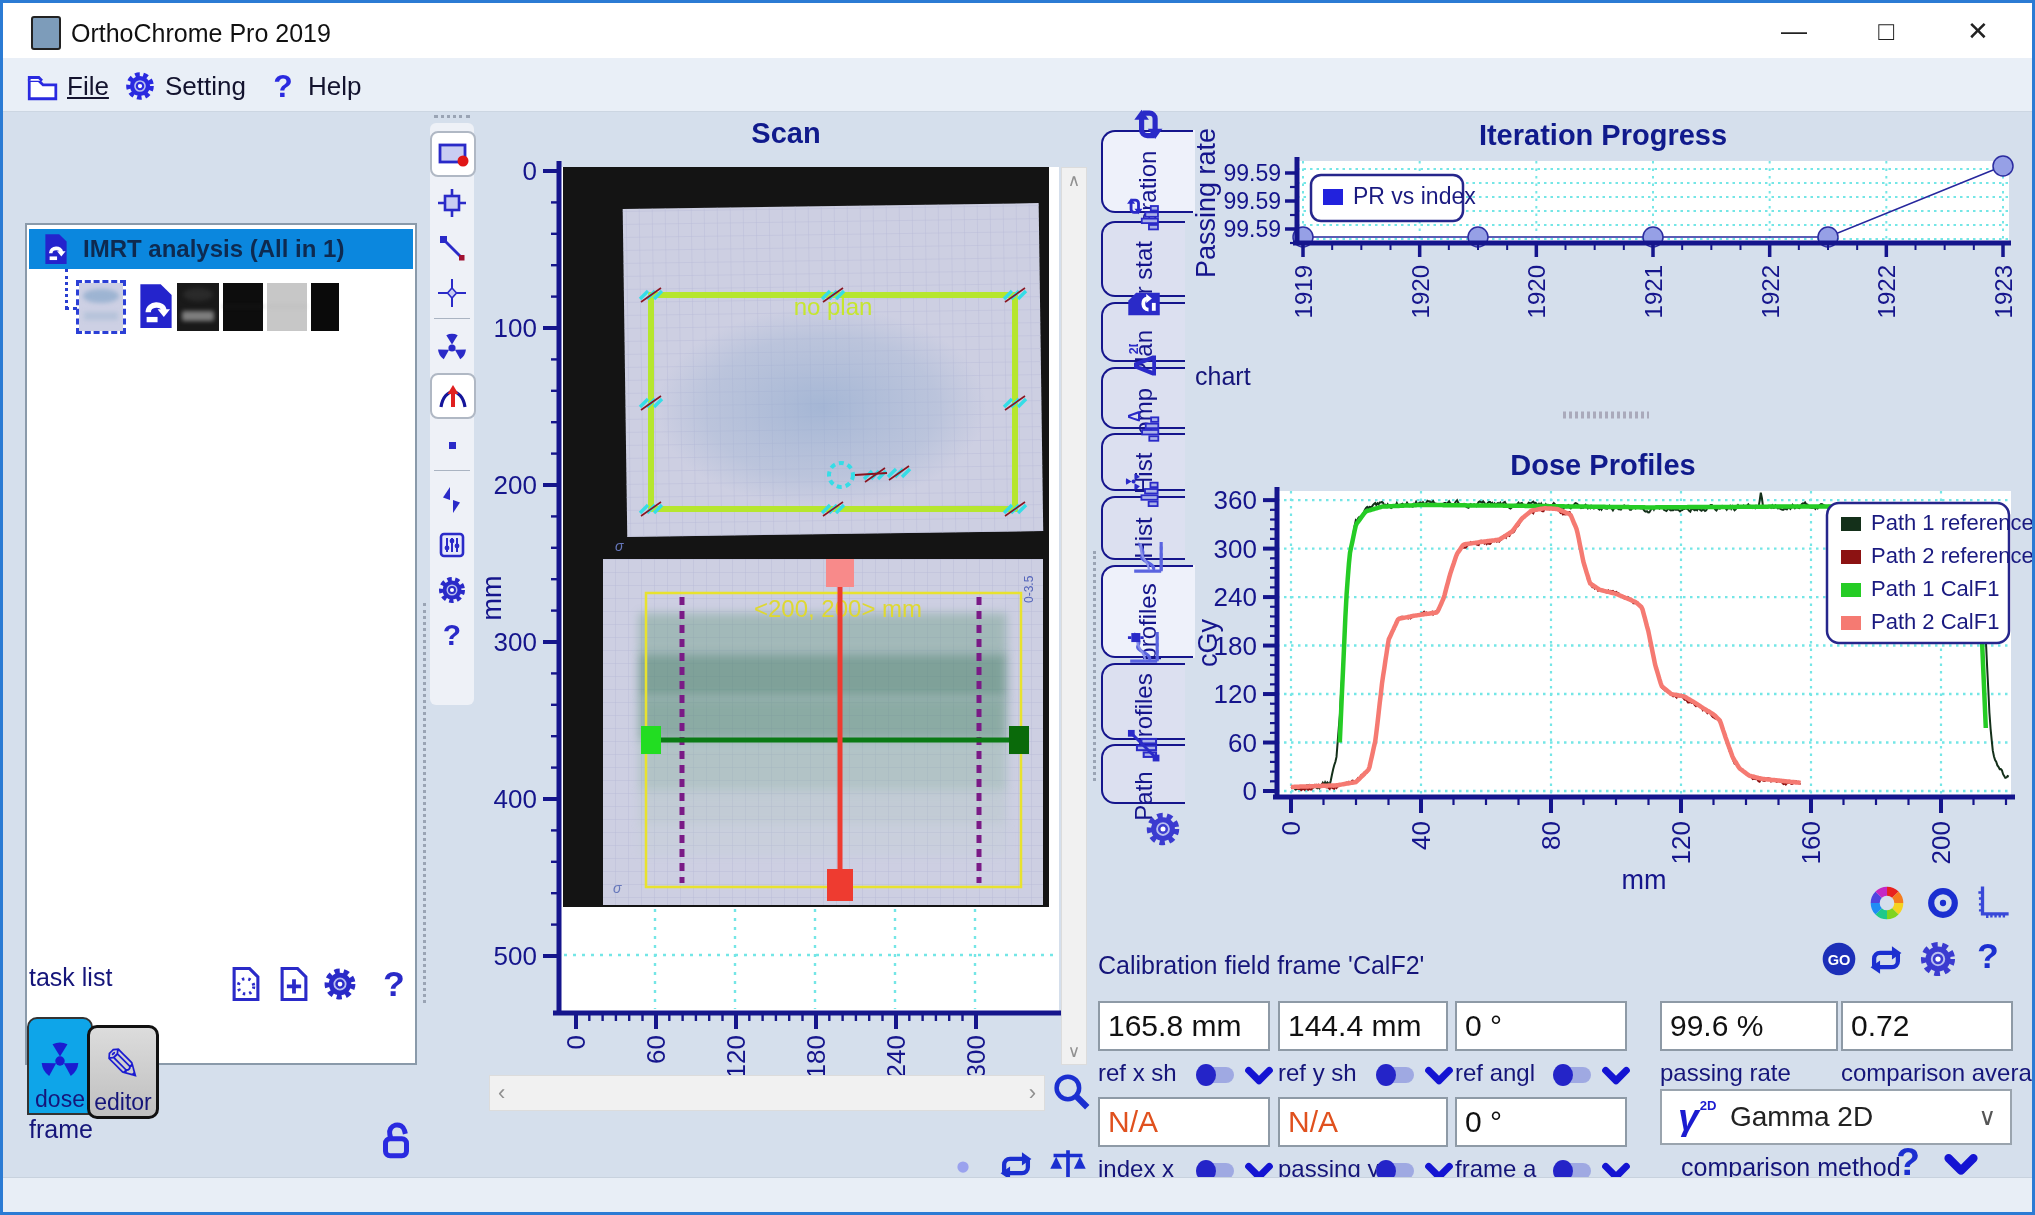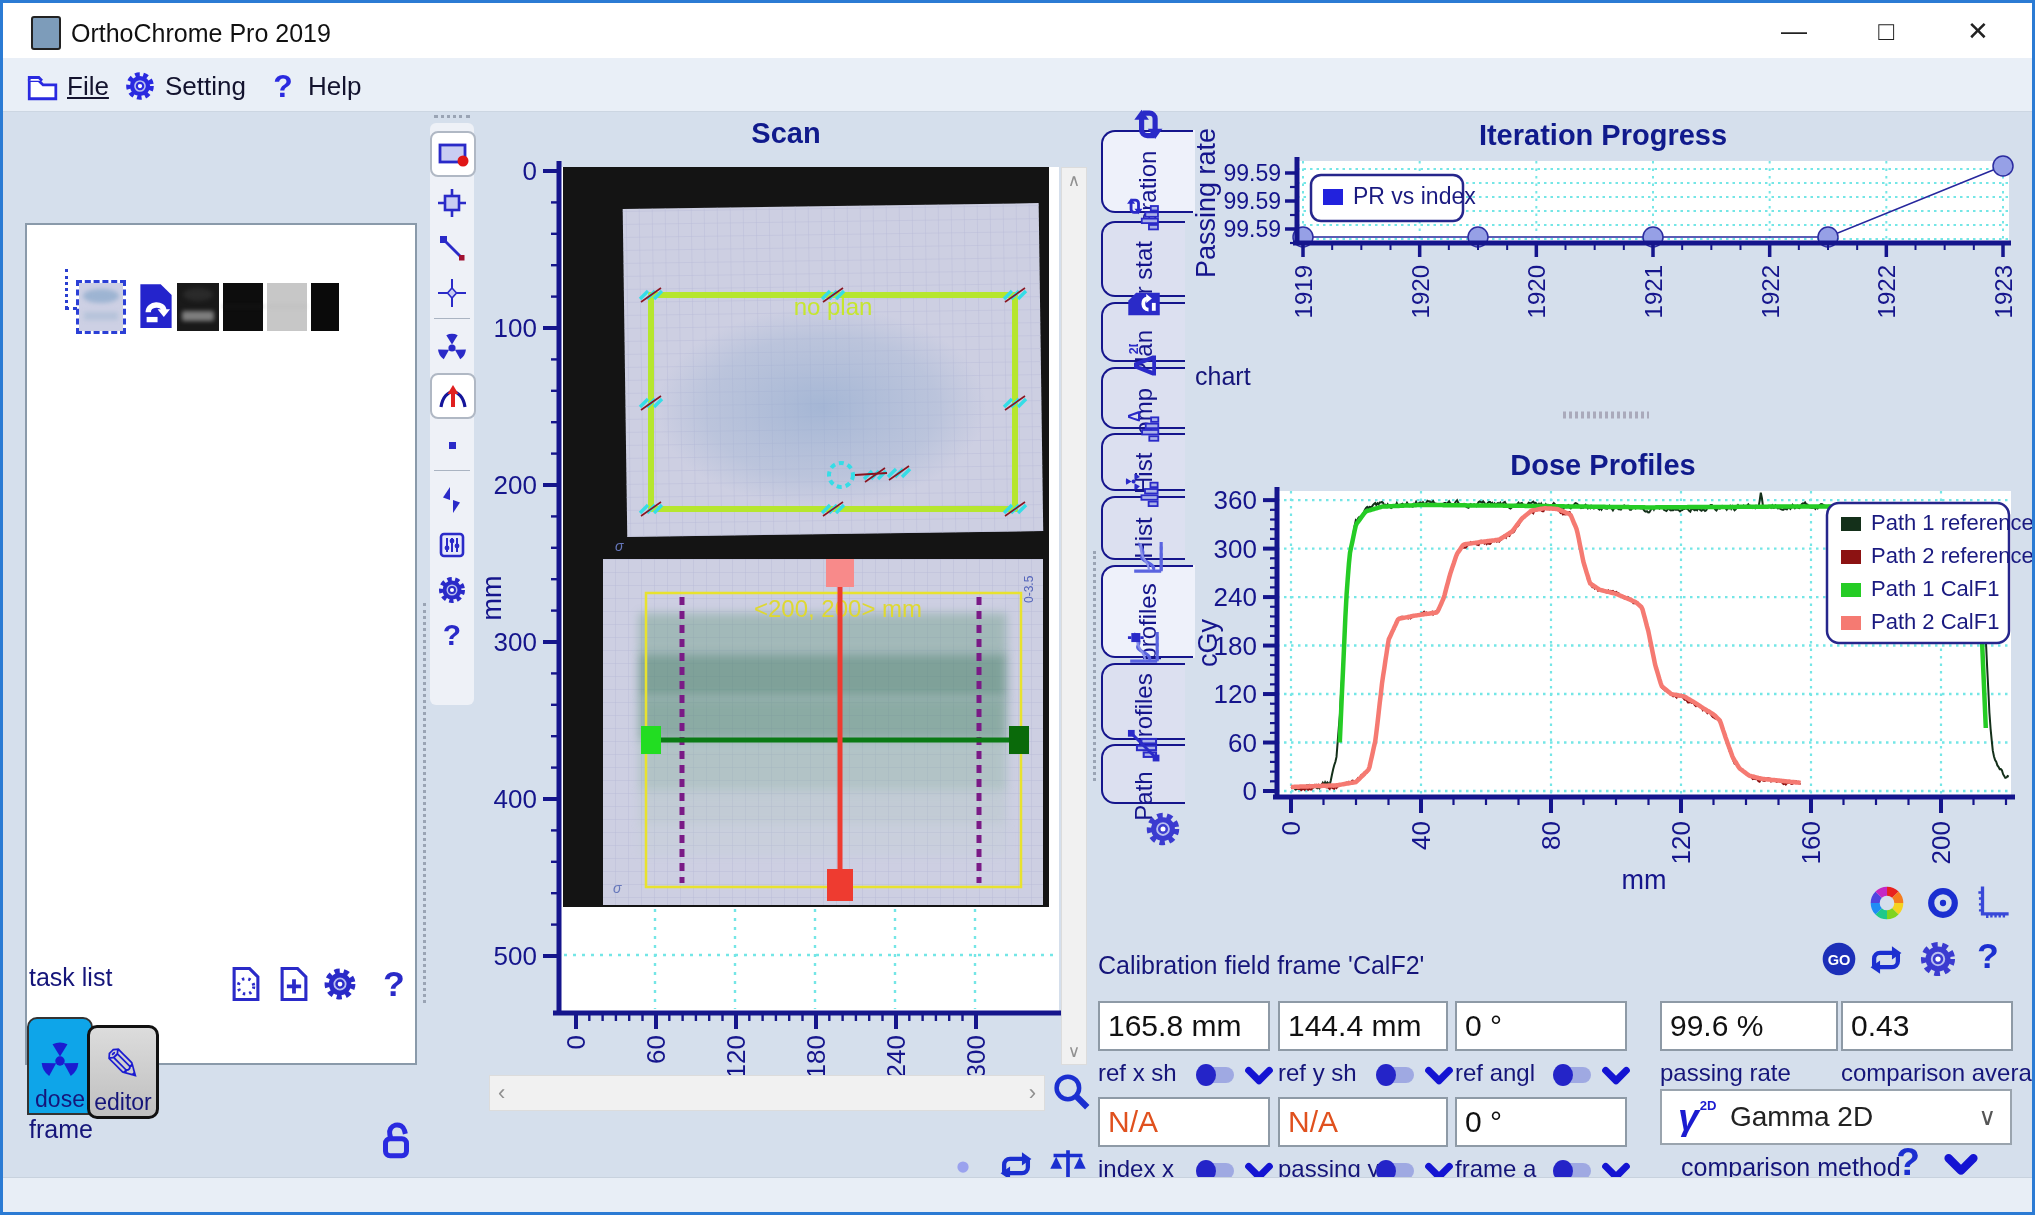--- a/index.html
+++ b/index.html
@@ -61,20 +61,29 @@
       </div>
       <div class="menuitem" style="left: 263px;">
         <span class="ico"><svg width="34" height="34" viewBox="0 0 32 32">
             <text x="16" y="26" font-size="30" font-weight="bold" fill="#2a2ae0" text-anchor="middle">?</text>
           </svg></span>
         <span>Help</span>
       </div>
     </div>
   <div id="main" class="abs" style="left:0;top:108px;width:2035px;height:1104px;">
       <div class="listbox">
+        <div class="seltask">
+          <span class="ico"><svg width="34" height="34" viewBox="0 0 32 32">
+              <path d="M6 2h13l7 7v21H6z" fill="#2424cc"></path>
+              <path d="M11 20c0-6 10-6 10-1v1" fill="none" stroke="#fff" stroke-width="3.4"></path>
+              <path d="M15 18l-4 5-4-5z" fill="#fff" transform="translate(10,0)"></path>
+              <rect x="10" y="23" width="7" height="3.4" fill="#fff"></rect>
+            </svg></span>
+          <span>IMRT analysis (All in 1)</span>
+        </div>
         <div style="position: absolute; left: 38px; top: 44px; width: 0px; height: 40px; border-left: 3px dotted rgb(42, 63, 208);"></div>
         <div style="position: absolute; left: 38px; top: 82px; width: 12px; height: 0px; border-top: 3px dotted rgb(42, 63, 208);"></div>
         <div style="position: absolute; left: 52px; top: 58px; width: 44px; height: 48px; background: rgb(205, 208, 228); outline: rgb(43, 63, 214) dashed 3px;">
           <div style="position: absolute; left: 10%; top: 12%; width: 80%; height: 30%; background: rgb(157, 180, 210); border-radius: 50%; filter: blur(2px);"></div>
           <div style="position: absolute; left: 12%; top: 60%; width: 76%; height: 18%; background: rgb(182, 195, 218); border-radius: 8%; filter: blur(2px);"></div>
         </div>
         <div style="position: absolute; left: 104px; top: 56px; width: 44px; height: 52px;"><svg width="50" height="50" viewBox="0 0 32 32">
             <path d="M6 2h13l7 7v21H6z" fill="#2424cc"></path>
             <path d="M11 20c0-6 10-6 10-1v1" fill="none" stroke="#fff" stroke-width="3.4"></path>
             <path d="M15 18l-4 5-4-5z" fill="#fff" transform="translate(10,0)"></path>
@@ -793,21 +802,21 @@
       <div class="fieldbox" style="position: absolute; left: 1452px; top: 890px; width: 172px; height: 50px;">0 °</div>
       <div class="fieldlabel" style="left: 1452px; top: 948px;">ref angl</div>
       <div class="toggle" style="position: absolute; left: 1550px; top: 956px; width: 38px; height: 16px;">
         <div class="knob"></div>
       </div>
       <div class="ico" style="position: absolute; left: 1598px; top: 950px; width: 30px; height: 30px;"><svg width="30" height="30" viewBox="0 0 32 32">
           <polyline points="5,10 16,21 27,10" fill="none" stroke="#1414d2" stroke-width="7.5" stroke-linecap="round" stroke-linejoin="round"></polyline>
         </svg></div>
       <div class="fieldbox" style="position: absolute; left: 1657px; top: 890px; width: 178px; height: 50px;">99.6 %</div>
       <div class="fieldlabel" style="left: 1657px; top: 948px;">passing rate</div>
-      <div class="fieldbox" style="position: absolute; left: 1838px; top: 890px; width: 172px; height: 50px;">0.43</div>
+      <div class="fieldbox" style="position: absolute; left: 1838px; top: 890px; width: 172px; height: 50px;">0.72</div>
       <div class="fieldlabel" style="left: 1838px; top: 948px;">comparison avera</div>
       <div class="fieldbox" style="position: absolute; left: 1095px; top: 986px; width: 172px; height: 50px; color: rgb(224, 81, 30);">N/A</div>
       <div class="fieldlabel" style="left: 1095px; top: 1044px;">index x</div>
       <div class="toggle" style="position: absolute; left: 1193px; top: 1052px; width: 38px; height: 16px;">
         <div class="knob"></div>
       </div>
       <div class="ico" style="position: absolute; left: 1241px; top: 1046px; width: 30px; height: 30px;"><svg width="30" height="30" viewBox="0 0 32 32">
           <polyline points="5,10 16,21 27,10" fill="none" stroke="#1414d2" stroke-width="7.5" stroke-linecap="round" stroke-linejoin="round"></polyline>
         </svg></div>
       <div class="fieldbox" style="position: absolute; left: 1275px; top: 986px; width: 170px; height: 50px; color: rgb(224, 81, 30);">N/A</div>

